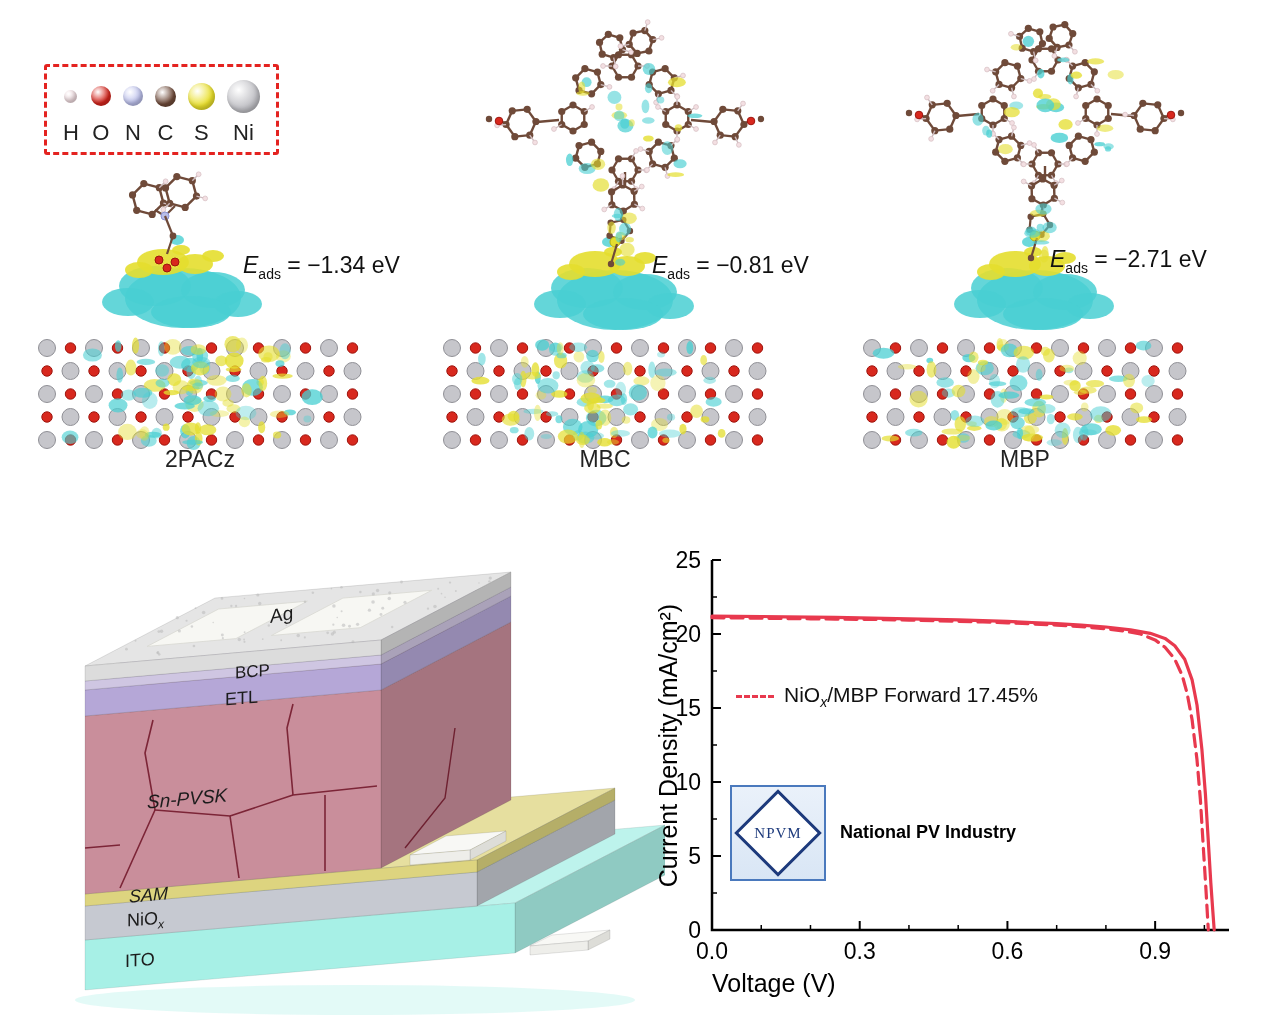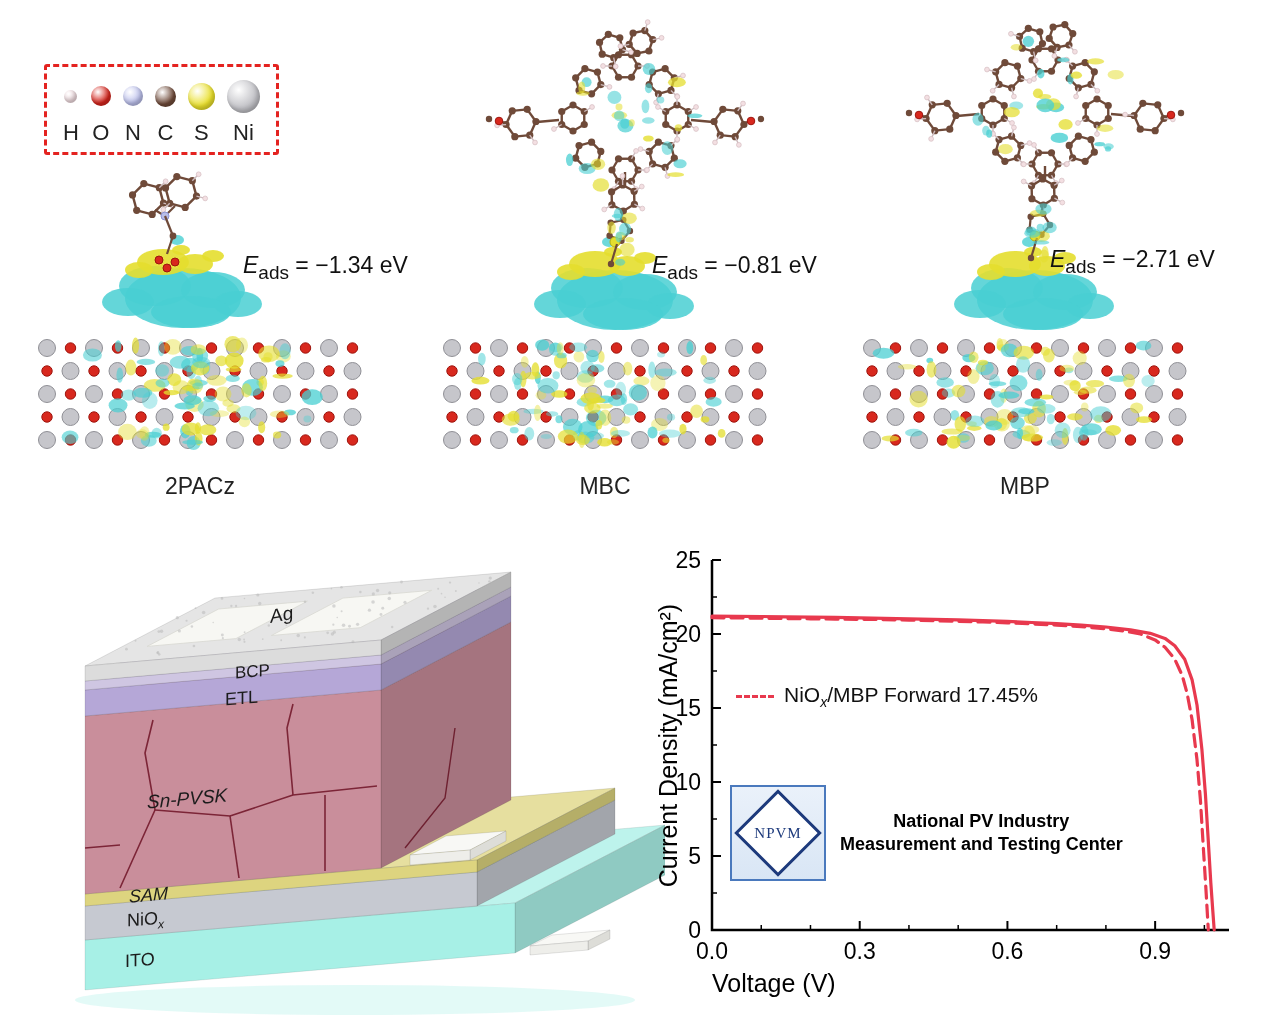--- a/index.html
+++ b/index.html
@@ -9,22 +9,22 @@
   .atom-legend{position:absolute;left:44px;top:64px;display:flex;gap:12px;align-items:stretch;
     border:3px dashed #e42320;border-radius:3px;padding:10px 16px 6px;background:#fff}
   .atom-col{display:flex;flex-direction:column;align-items:center;justify-content:flex-end;gap:5px}
   .ball-box{height:38px;display:flex;align-items:center;justify-content:center}
   .ball{display:block;border-radius:50%}
   .b0{width:13px;height:13px}.b1{width:20px;height:20px}.b2{width:20px;height:20px}
   .b3{width:21px;height:21px}.b4{width:27px;height:27px}.b5{width:33px;height:33px}
   .al{font-size:22px;color:#222}
   .eads{position:absolute;font-size:23px;color:#111;white-space:nowrap}
   .eads .sym{font-style:italic}
-  .eads sub{font-size:19px}
-  .panel-title{position:absolute;top:473px;width:370px;font-size:23px;color:#222;text-align:center}
+  .eads sub{font-size:14px}
+  .panel-title{position:absolute;top:446px;width:370px;font-size:23px;color:#222;text-align:center}
   .device-wrap{position:absolute;left:25px;top:548px;width:640px;height:470px}
   .dev-label{position:absolute;font-size:18px;color:#1c1c1c;transform:skewY(-5deg);white-space:nowrap}
   .dev-label sub{font-size:12px;font-style:italic}
   .it{font-style:italic}
   .jv-wrap{position:absolute;left:650px;top:545px;width:619px;height:473px}
   #jv-svg{position:absolute;left:0;top:0}
   .xlabel{position:absolute;left:62px;top:424px;width:517px;font-size:25px;color:#000}
   .ylabel{position:absolute;left:-132px;top:186px;width:300px;text-align:center;font-size:25px;color:#000;transform:rotate(-90deg)}
   .jv-legend{position:absolute;left:86px;top:138px;display:flex;flex-direction:column;}
   .jv-legend-row{display:flex;align-items:center;gap:10px;font-size:21px;color:#111;white-space:nowrap}
@@ -1408,18 +1408,17 @@
       </div>
     </div>
 
     <div class="cert">
       <div class="cert-logo">
         <div class="cert-diamond"></div>
         <span class="cert-logo-text">NPVM</span>
       </div>
       <div class="cert-text">
         <div class="cert-en">National PV Industry</div>
-        <div class="cert-en">Measurement and Testing Center</div>
       </div>
     </div>
   </div>
 
 </div>
 
 </body></html>

